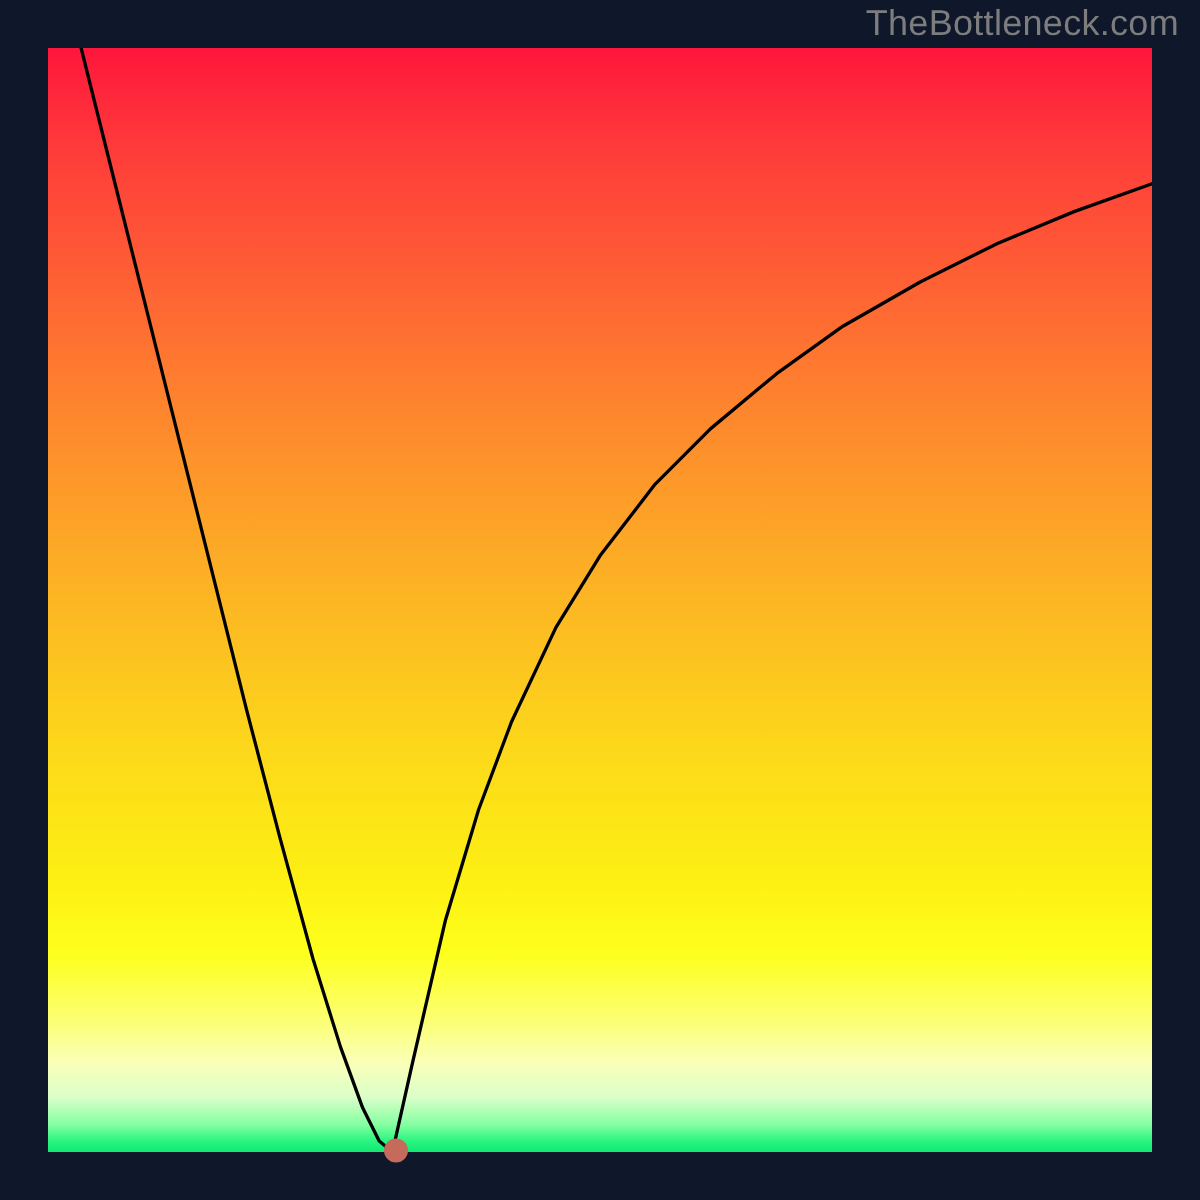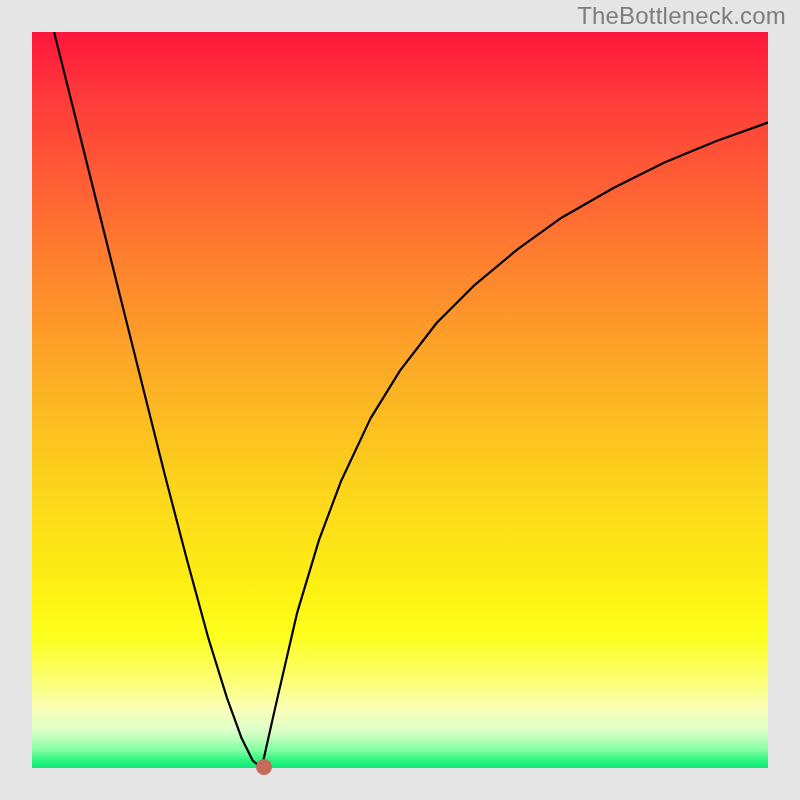--- a/index.html
+++ b/index.html
@@ -1,20 +1,20 @@
 <!DOCTYPE html>
 <html><head>
 <meta charset="utf-8">
 <style>
   * { margin: 0; padding: 0; box-sizing: border-box; }
   html, body { width: 800px; height: 800px; overflow: hidden; background: #000; }
   .outer {
     width: 800px;
     height: 800px;
-    background: #e5e5e5;
+    background: #0f172a;
     position: relative;
   }
   .watermark {
     position: absolute;
     top: 2px;
     right: 14px;
     font-family: Arial, Helvetica, sans-serif;
     font-size: 24px;
     color: #7d7d7d;
     font-weight: 500;

